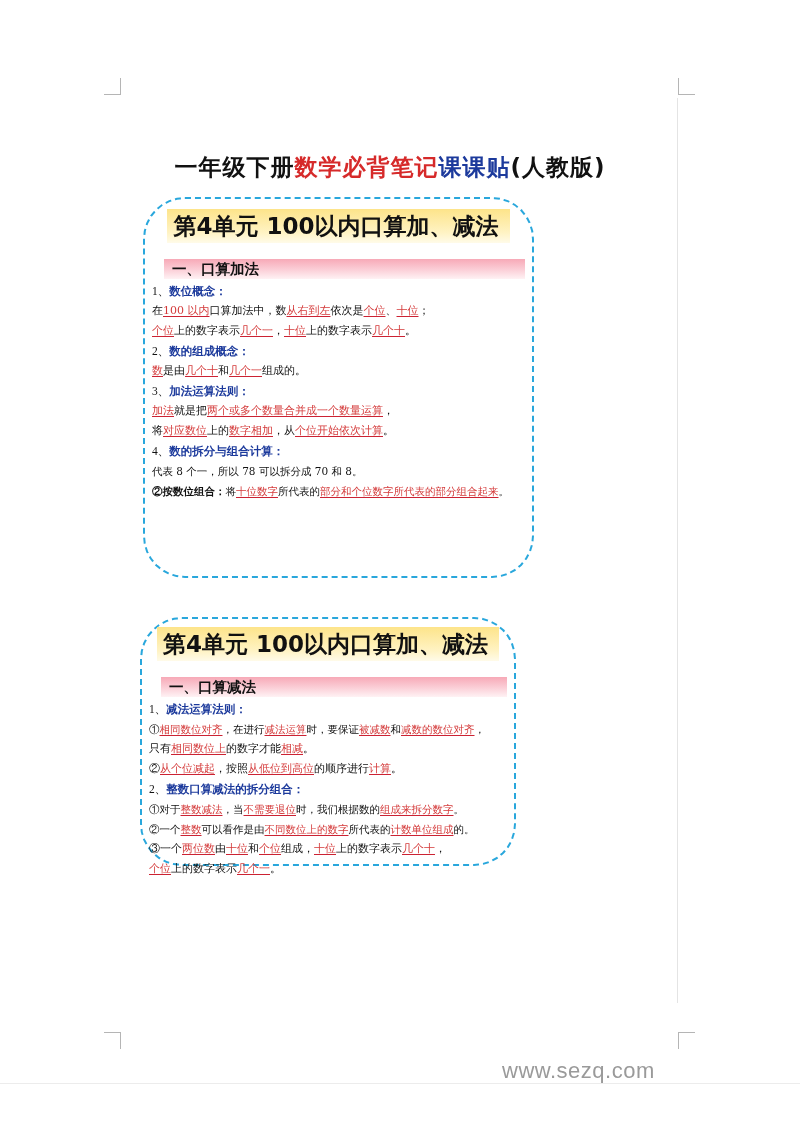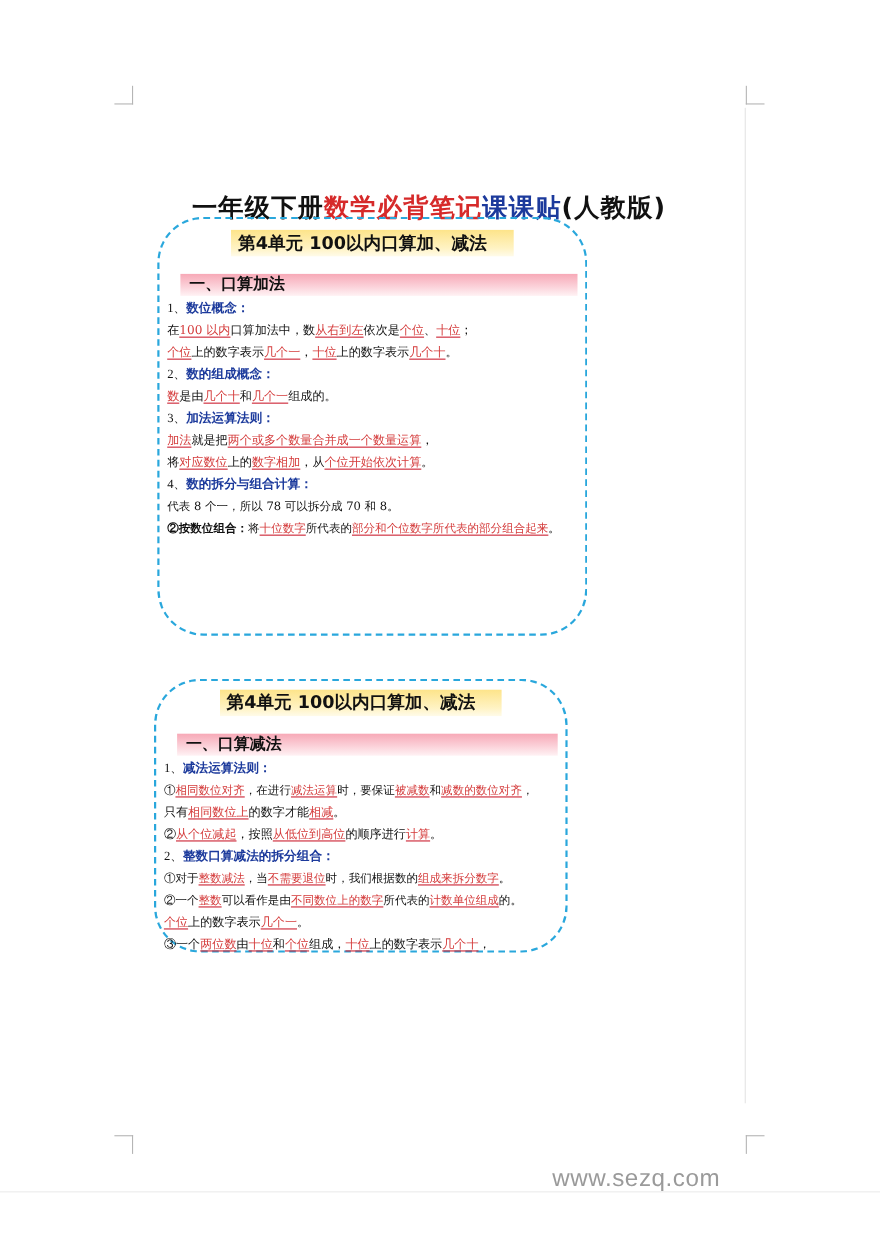--- a/index.html
+++ b/index.html
@@ -9,29 +9,29 @@
   .crop.tl { left:104px; top:78px; border-right-width:1.5px; border-bottom-width:1.5px; }
   .crop.tr { left:678px; top:78px; border-left-width:1.5px; border-bottom-width:1.5px; }
   .crop.bl { left:104px; top:1032px; border-right-width:1.5px; border-top-width:1.5px; }
   .crop.br { left:678px; top:1032px; border-left-width:1.5px; border-top-width:1.5px; }
   .vline { position:absolute; left:677px; top:98px; width:1px; height:905px; background:#e4e4e4; }
   .hline { position:absolute; left:0; top:1083px; width:800px; height:1px; background:#ececec; }
   .watermark { position:absolute; left:502px; top:1058px; font-family:"Liberation Sans", sans-serif;
                font-size:22px; color:#9a9a9a; letter-spacing:0.5px; }
 
   .doc-title { position:absolute; left:150px; top:152px; width:480px; text-align:center;
-               font-family:"DejaVu Sans", sans-serif; font-weight:bold; font-size:23px; letter-spacing:1px;margin-top:21px; }
+               font-family:"DejaVu Sans", sans-serif; font-weight:bold; font-size:23px; letter-spacing:1px; }
   .t-black { color:#111; } .t-red { color:#d62a2a; } .t-blue { color:#1c3a9c; }
 
   .box { position:absolute; border:2.5px dashed #29a7dc; border-radius:42px; box-sizing:border-box; }
   .box1 { left:143px; top:197px; width:391px; height:381px; }
   .box2 { left:140px; top:617px; width:376px; height:249px; }
 
   .unit-title { display:block; margin:16px auto; width:max-content; font-family:"DejaVu Sans", sans-serif;
-    font-weight:bold; font-size:16px; padding:2px 24px 1px 6px;
+    font-weight:bold; font-size:23px; padding:2px 11px 1px 6px;
     background:linear-gradient(180deg,#fde48a 0%,#fff3c4 70%,#fffbe9 100%); color:#111; }
   .box1 .unit-title { margin-top:10px; }
   .box2 .unit-title { margin-top:8px; }
 
   .sec-bar { margin:8px 7px 0 19px; height:20px; line-height:20px; padding-left:8px;
     background:linear-gradient(180deg,#f7a9b7 0%,#fbd0d8 55%,#fff2f4 100%);
     font-family:"DejaVu Sans", sans-serif; font-weight:bold; font-size:14.5px; color:#111; }
 
   .content { padding:2px 6px 0 7px; font-size:11px; line-height:20px; }
   .line { white-space:nowrap; }
@@ -77,18 +77,18 @@
   <span class="unit-title">第4单元  100以内口算加、减法</span>
   <div class="sec-bar">一、口算减法</div>
   <div class="content">
     <div class="line h"><span class="num">1、</span><span>减法运算法则：</span></div>
     <div class="line small"><span>①</span><span class="u">相同数位对齐</span><span>，在进行</span><span class="u">减法运算</span><span>时，要保证</span><span class="u">被减数</span><span>和</span><span class="u">减数的数位对齐</span><span>，</span></div>
     <div class="line"><span>只有</span><span class="u">相同数位上</span><span>的数字才能</span><span class="u">相减</span><span>。</span></div>
     <div class="line"><span>②</span><span class="u">从个位减起</span><span>，按照</span><span class="u">从低位到高位</span><span>的顺序进行</span><span class="u">计算</span><span>。</span></div>
     <div class="line h"><span class="num">2、</span><span>整数口算减法的拆分组合：</span></div>
     <div class="line small"><span>①对于</span><span class="u">整数减法</span><span>，当</span><span class="u">不需要退位</span><span>时，我们根据数的</span><span class="u">组成来拆分数字</span><span>。</span></div>
     <div class="line small"><span>②一个</span><span class="u">整数</span><span>可以看作是由</span><span class="u">不同数位上的数字</span><span>所代表的</span><span class="u">计数单位组成</span><span>的。</span></div>
+    <div class="line"><span>③一个</span><span class="u">两位数</span><span>由</span><span class="u">十位</span><span>和</span><span class="u">个位</span><span>组成，</span><span class="u">十位</span><span>上的数字表示</span><span class="u">几个十</span><span>，</span></div>
     <div class="line"><span class="u">个位</span><span>上的数字表示</span><span class="u">几个一</span><span>。</span></div>
-    <div class="line"><span>③一个</span><span class="u">两位数</span><span>由</span><span class="u">十位</span><span>和</span><span class="u">个位</span><span>组成，</span><span class="u">十位</span><span>上的数字表示</span><span class="u">几个十</span><span>，</span></div>
   </div>
 </div>
 
 <div class="watermark">www.sezq.com</div>
 
 </body></html>

